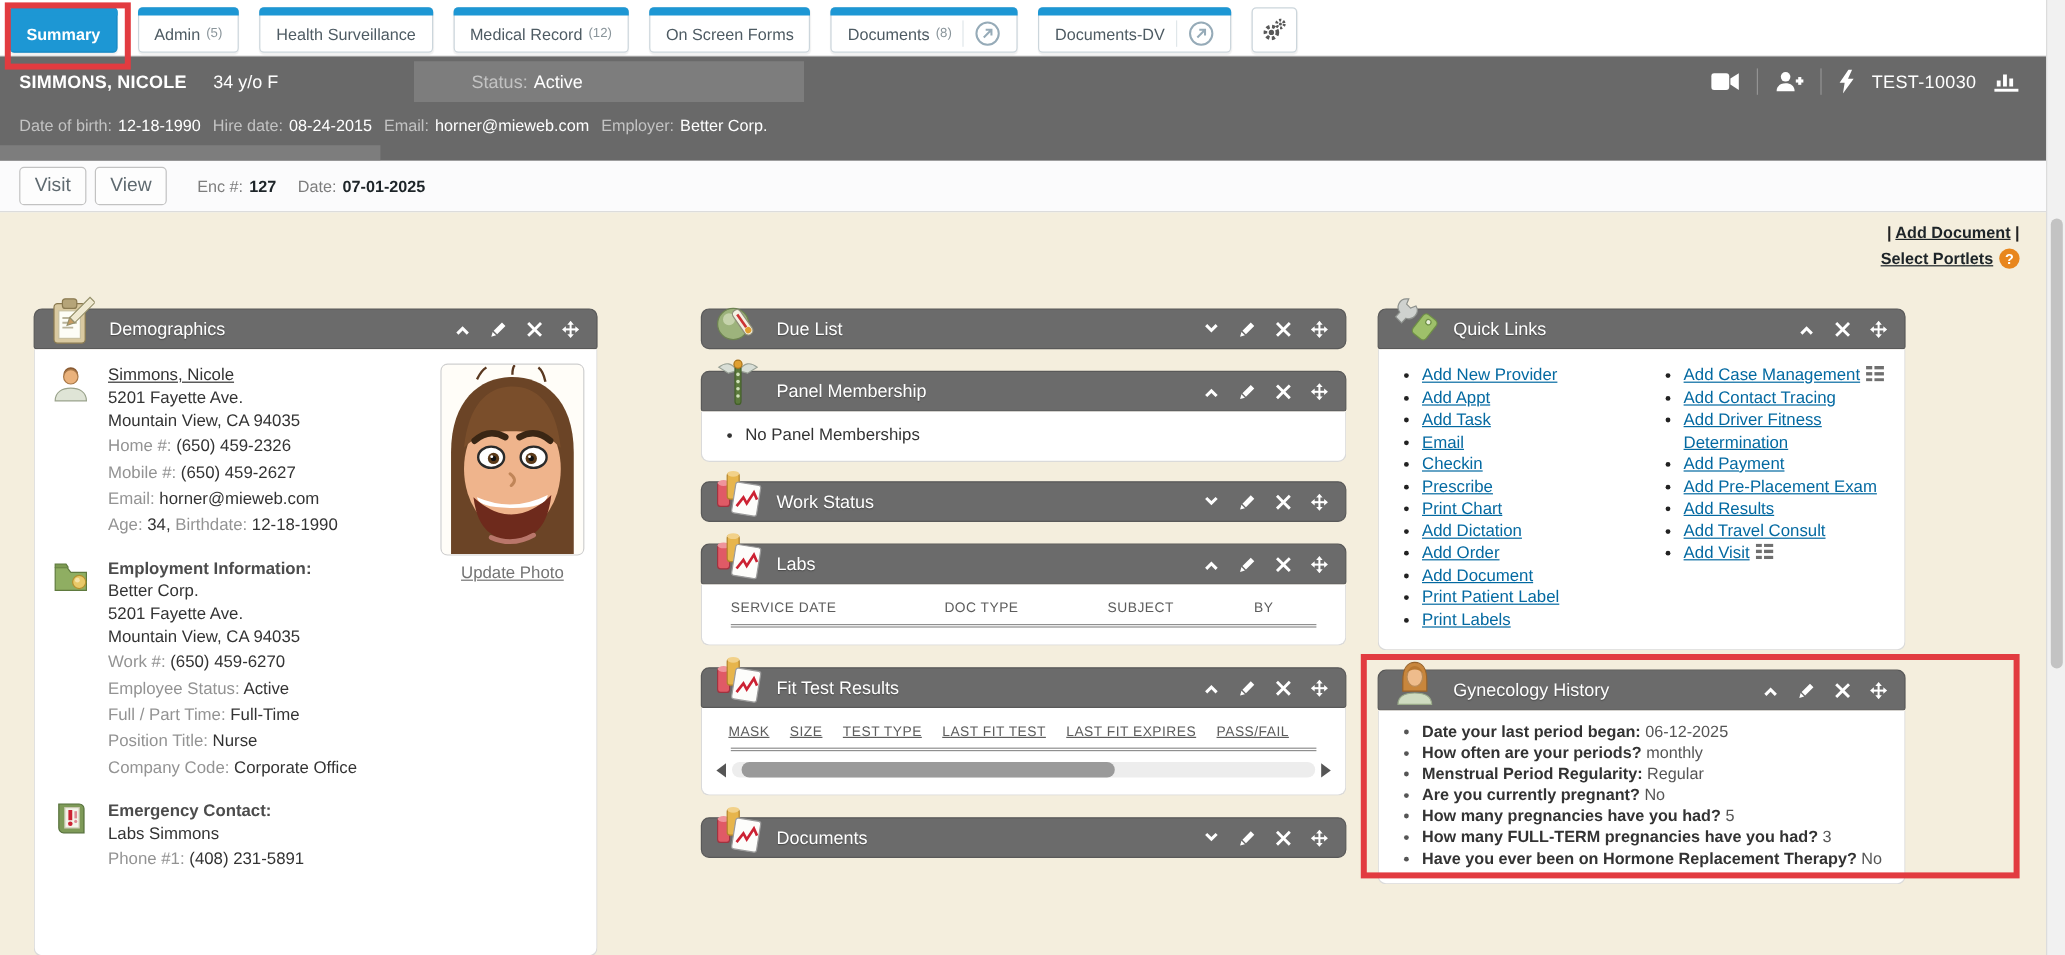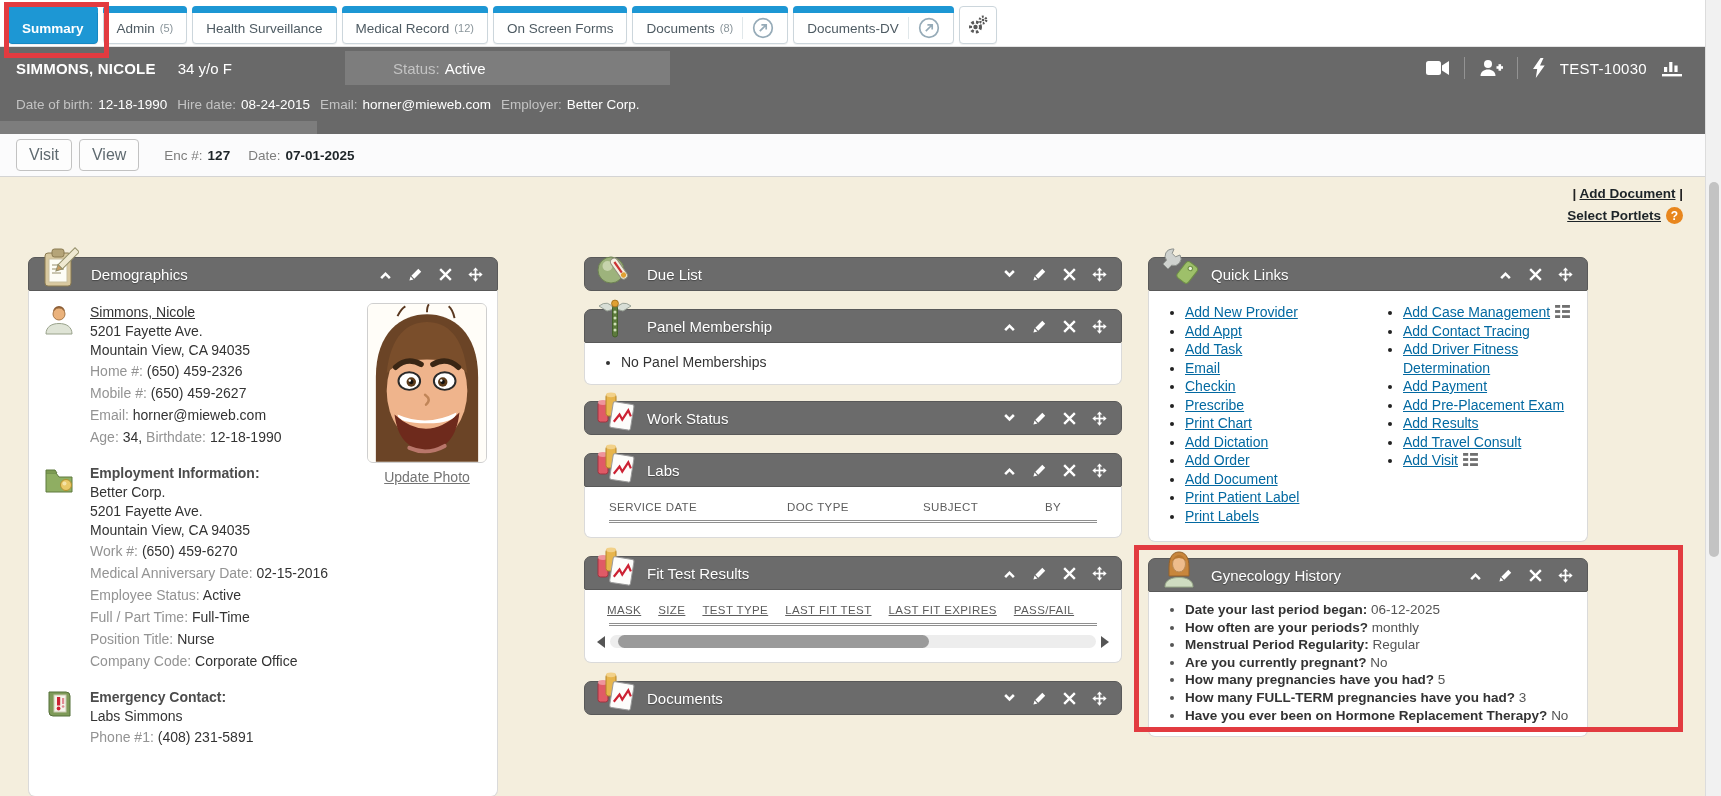--- a/index.html
+++ b/index.html
@@ -1,21 +1,21 @@
 <!DOCTYPE html>
 <html><head>
 <meta charset="utf-8">
 <style>
   * { box-sizing: border-box; margin: 0; padding: 0; }
   html,body { width:1721px; height:796px; overflow:hidden; }
   body { position:relative; font-family:"Liberation Sans","DejaVu Sans",sans-serif; background:#fff; }
 
   
   .tabbar { position:absolute; top:0; left:0; width:1705px; height:47px; background:#fff;
-            border-bottom:1px solid #e4e4e4; display:flex; align-items:flex-end; padding:0 0 2px 8px; gap:5px; }
+            border-bottom:1px solid #e4e4e4; display:flex; align-items:flex-end; padding:0 0 2px 8px; gap:17px; }
   .tab { position:relative; height:38px; background:#fff; border:1px solid #ccd6dc; border-radius:4px;
          display:flex; align-items:center; padding:6px 13px 0 13px; font-size:13.5px; color:#4e5b63; cursor:pointer;
          box-shadow:0 1px 1px rgba(0,0,0,.06); }
   .tab::before { content:""; position:absolute; top:-1px; left:-1px; right:-1px; height:7px;
                  background:#1d97d4; border-radius:4px 4px 0 0; }
   .tab.active { background:#1d97d4; border-color:#1687c2; color:#fff; font-weight:bold; }
   .tab-count { font-size:11px; color:#8a959b; margin-left:5px; }
   .tab-count:empty { display:none; }
   .tab-pop { display:flex; align-items:center; margin-left:9px; padding-left:9px; border-left:1px solid #e0e7ea; }
   .gearbox { height:38px; width:38px; border:1px solid #ccd6dc; border-radius:4px; display:flex;
@@ -340,21 +340,20 @@
             <path d="M3 9h10l3 4h13v15H3z" fill="#8fae62" stroke="#5f7a3e"></path>
             <path d="M3 9V6h9l2 3" fill="#7d9a52" stroke="#5f7a3e"></path>
             <circle cx="23" cy="21" r="5.5" fill="#e9c969" stroke="#b2912f"></circle>
             <circle cx="21.5" cy="19.5" r="2" fill="#f5e3a8"></circle>
           </svg>
           <div class="sec-title">Employment Information:</div>
           <div class="d-line">Better Corp.</div>
           <div class="d-line">5201 Fayette Ave.</div>
           <div class="d-line">Mountain View, CA 94035</div>
           <div class="d-line sp"><span class="lbl">Work #:</span> <span class="val">(650) 459-6270</span></div>
-          <div class="d-line sp"><span class="lbl">Medical Anniversary Date:</span> <span class="val">02-15-2016</span></div>
           <div class="d-line sp"><span class="lbl">Employee Status:</span> <span class="val">Active</span></div>
           <div class="d-line sp"><span class="lbl">Full / Part Time:</span> <span class="val">Full-Time</span></div>
           <div class="d-line sp"><span class="lbl">Position Title:</span> <span class="val">Nurse</span></div>
           <div class="d-line sp"><span class="lbl">Company Code:</span> <span class="val">Corporate Office</span></div>
         </div>
 
         <div class="d-section">
           <svg class="d-sicon" viewBox="0 0 32 32">
             <path d="M6 4h17a4 4 0 0 1 4 4v20H10a4 4 0 0 1-4-4z" fill="#7e9a58" stroke="#55703a"></path>
             <rect x="11" y="7" width="12" height="17" fill="#f4f4ea" stroke="#c9c9b0"></rect>

